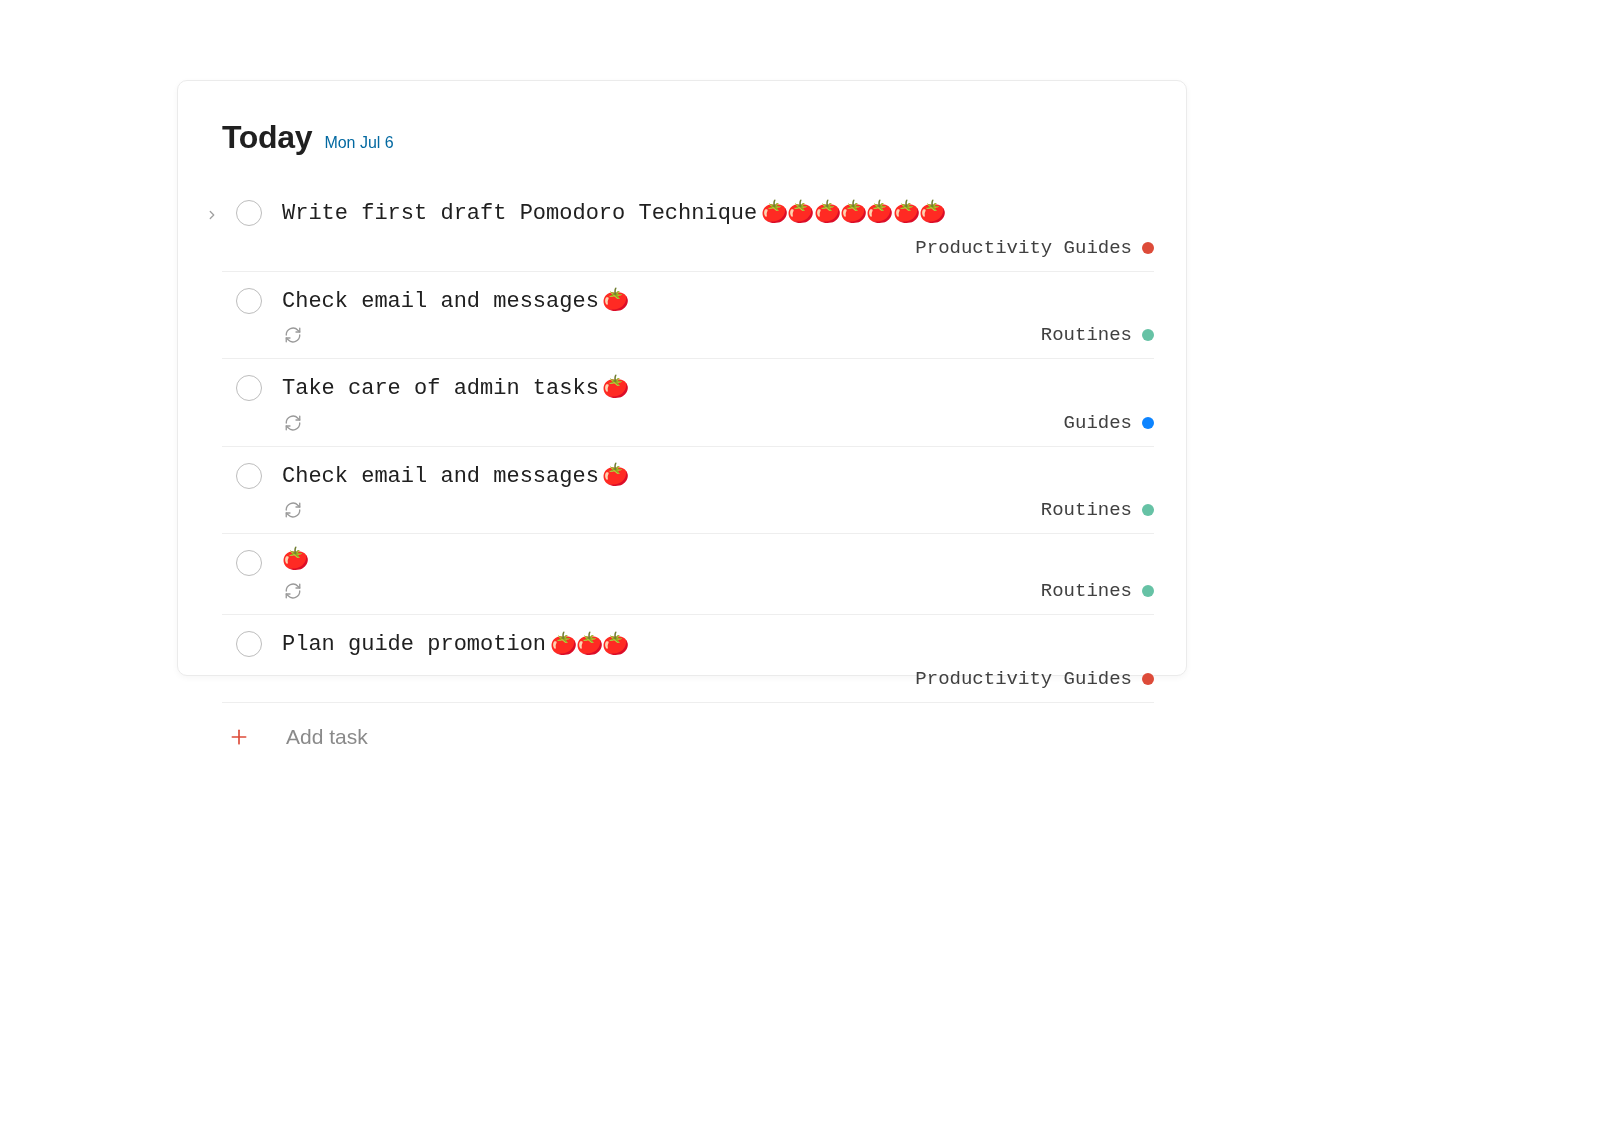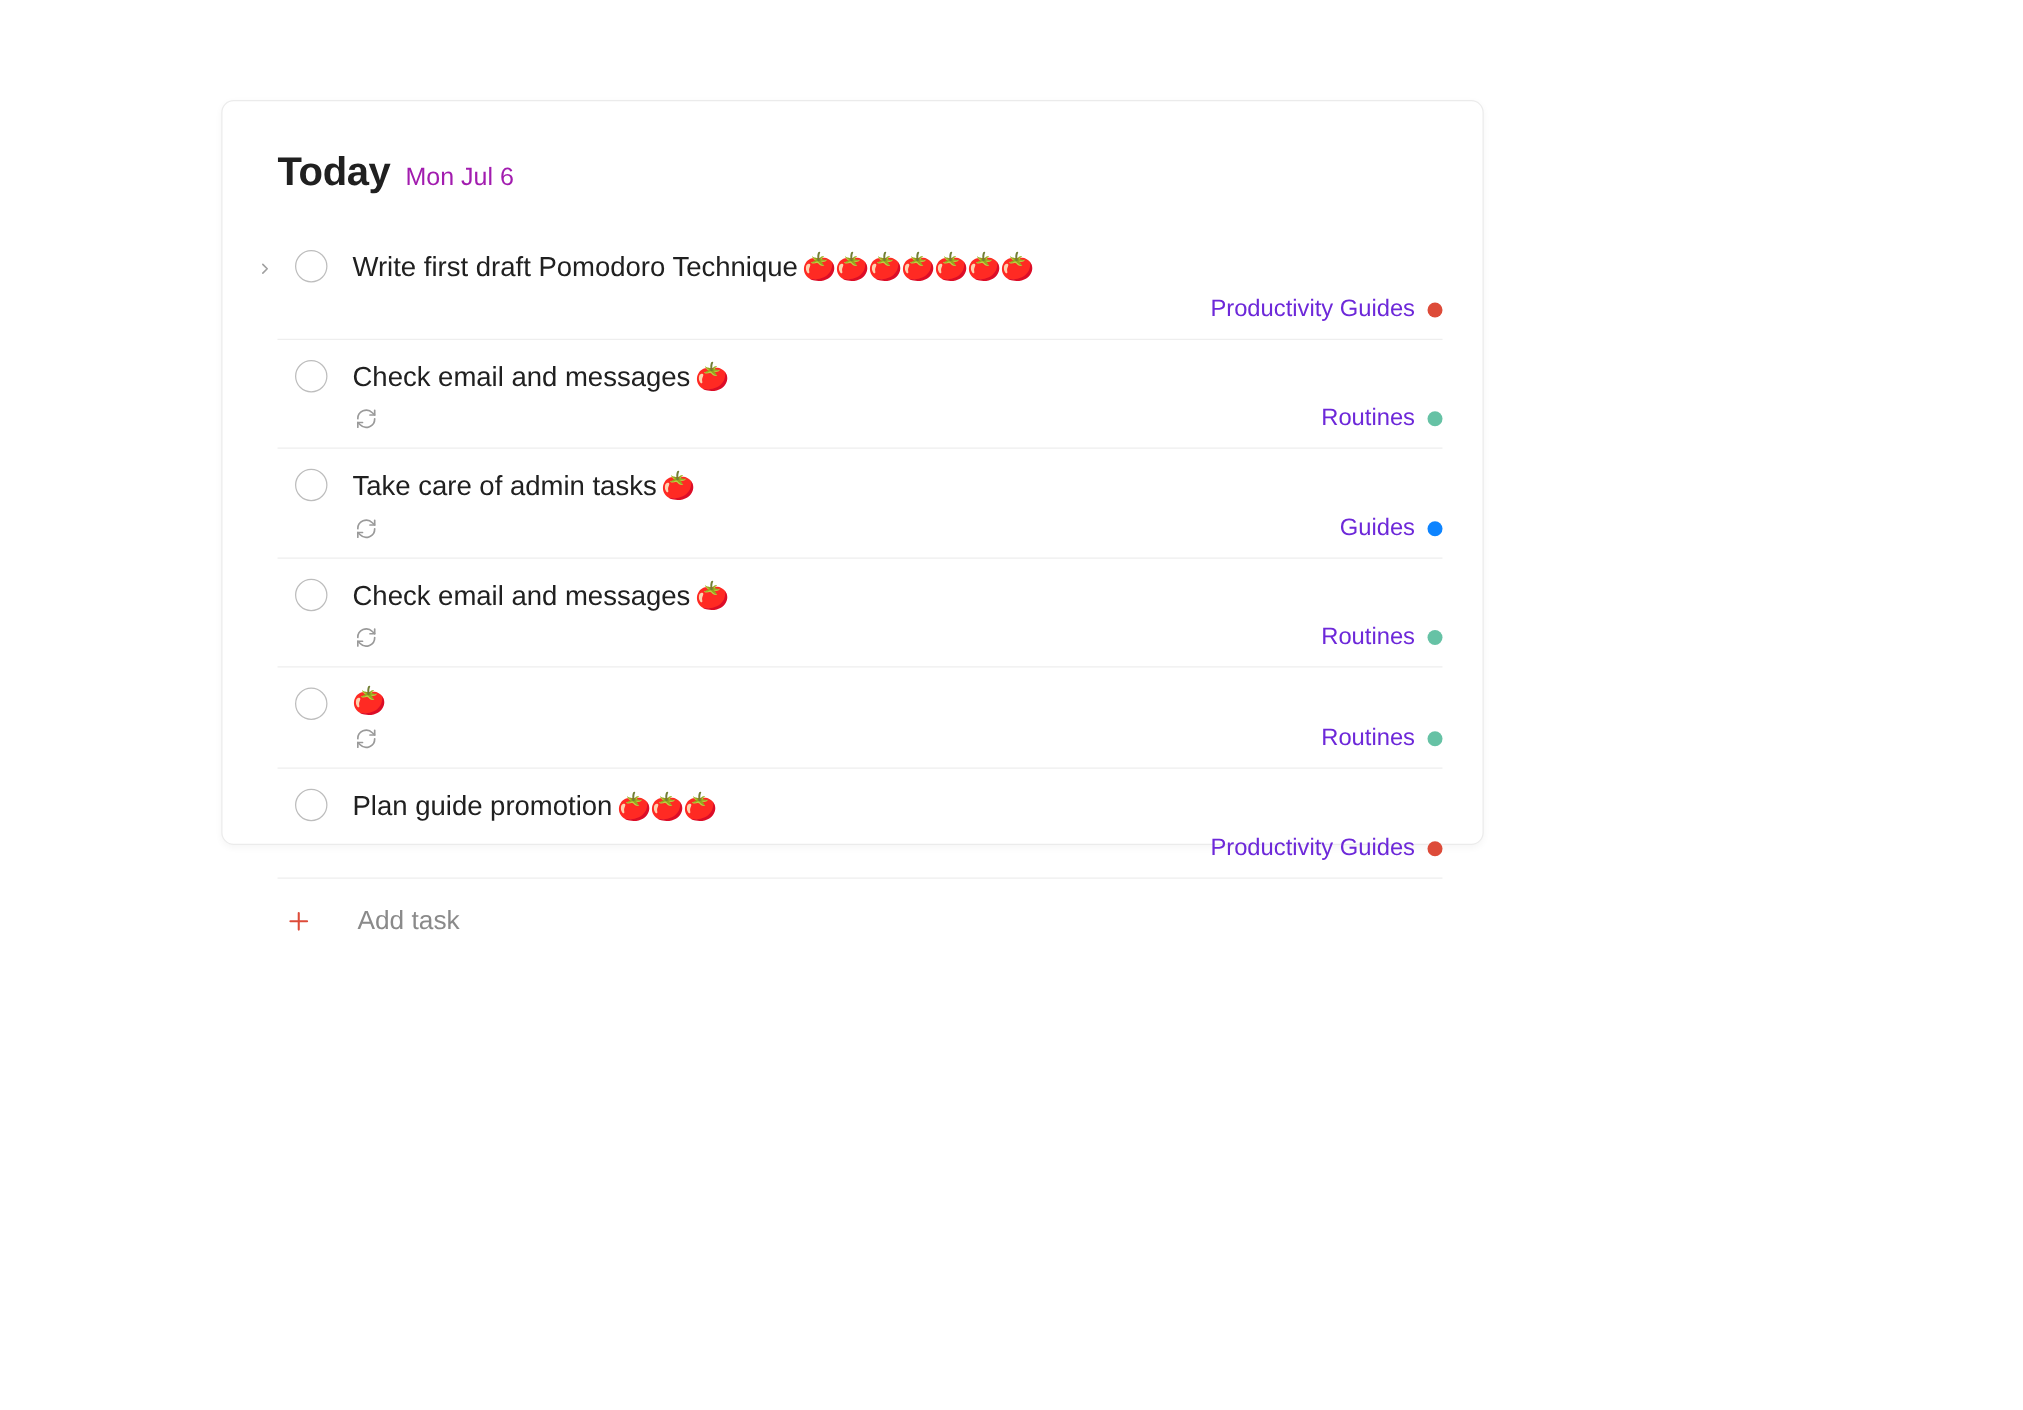--- a/index.html
+++ b/index.html
@@ -29,26 +29,27 @@
     padding-left: 44px;
     margin-bottom: 28px;
   }
   .title {
     font-size: 32px;
     font-weight: 700;
     color: #202020;
     letter-spacing: -0.3px;
   }
   .date {
-    font-size: 20px;
-    color: #a21caf;
+    font-size: 16px;
+    color: #0369a1;
     font-weight: 400;
   }
   .tasks {
     padding: 0 32px 0 0;
+    font-family: Liberation Mono, monospace;
   }
   .task-row {
     position: relative;
     padding: 16px 0 12px 60px;
     border-bottom: 1px solid #eeeeee;
     margin-left: 44px;
   }
   .task-line {
     display: flex;
     align-items: center;
@@ -99,21 +100,21 @@
     width: 18px;
     height: 18px;
     color: #9a9a9a;
     margin-left: 2px;
   }
   .project-tag {
     display: flex;
     align-items: center;
     gap: 10px;
     font-size: 19px;
-    color: #6d28d9;
+    color: #404040;
     cursor: pointer;
   }
   .proj-dot {
     width: 12px;
     height: 12px;
     border-radius: 50%;
     display: inline-block;
   }
   .add-task {
     display: flex;

